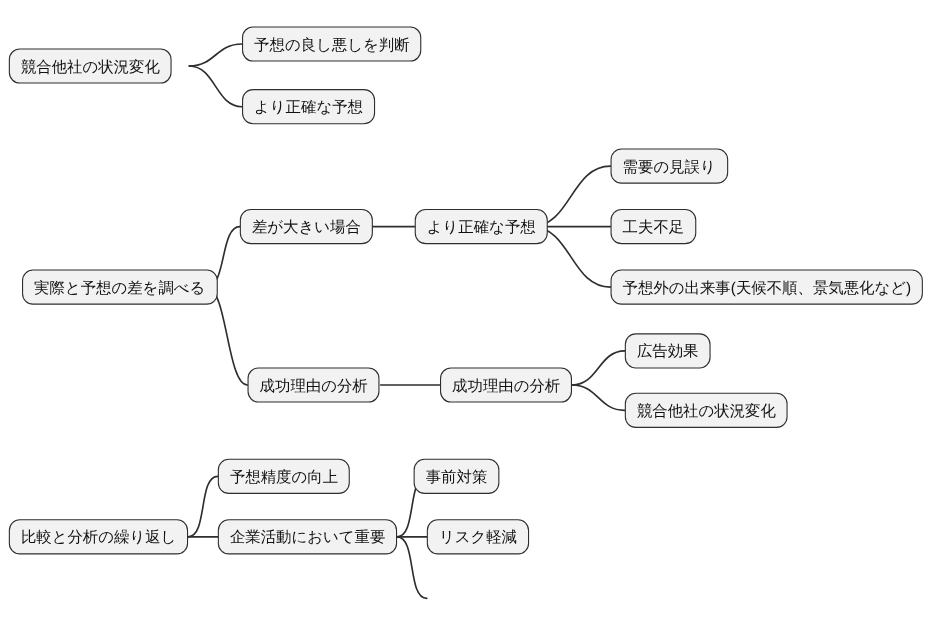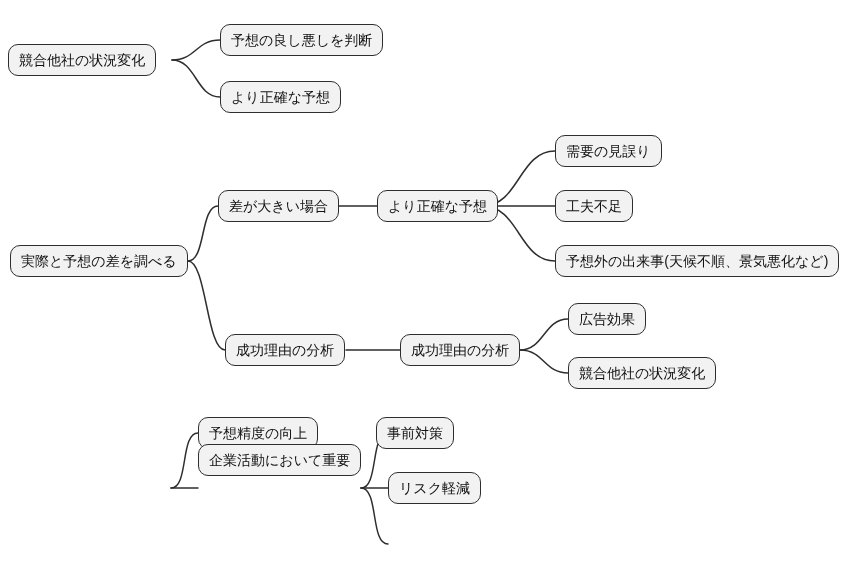--- a/index.html
+++ b/index.html
@@ -45,29 +45,30 @@
       <path d="M171,488 L198,488"></path>
       <path d="M361,488 C379,488 370,433 388,433"></path>
       <path d="M361,488 L388,488"></path>
       <path d="M361,488 C379,488 370,544 388,544"></path>
     </svg>
 
   <div class="node" id="n-root1" style="left:8px;top:44px">競合他社の状況変化</div>
   <div class="node" id="n-c1a" style="left:220px;top:24px">予想の良し悪しを判断</div>
   <div class="node" id="n-c1b" style="left:220px;top:81px">より正確な予想</div>
 
-  <div class="node" id="n-root2" style="left:10px;top:245px">実際と予想の差を調べる</div>
+  <div class="node" id="n-root2" style="left:20px;top:245px">実際と予想の差を調べる</div>
   <div class="node" id="n-c2a" style="left:218px;top:190px">差が大きい場合</div>
   <div class="node" id="n-c2a1" style="left:377px;top:190px">より正確な予想</div>
   <div class="node" id="n-g2a2" style="left:555px;top:190px">工夫不足</div>
   <div class="node" id="n-g2a1" style="left:555px;top:135px">需要の見誤り</div>
   <div class="node" id="n-g2a3" style="left:555px;top:245px">予想外の出来事(天候不順、景気悪化など)</div>
   <div class="node" id="n-c2b" style="left:225px;top:334px">成功理由の分析</div>
   <div class="node" id="n-c2b1" style="left:400px;top:334px">成功理由の分析</div>
   <div class="node" id="n-g2b1" style="left:568px;top:303px">広告効果</div>
   <div class="node" id="n-g2b2" style="left:568px;top:357px">競合他社の状況変化</div>
 
+  <div class="node" id="n-root3" style="left:8px;top:472px">比較と分析の繰り返し</div>
   <div class="node" id="n-c3a" style="left:198px;top:417px">予想精度の向上</div>
-  <div class="node" id="n-c3b" style="left:198px;top:444px">企業活動において重要</div>
+  <div class="node" id="n-c3b" style="left:198px;top:472px">企業活動において重要</div>
   <div class="node" id="n-g3b1" style="left:376px;top:417px">事前対策</div>
   <div class="node" id="n-g3b2" style="left:388px;top:472px">リスク軽減</div>
 
 </div>
 
 </body></html>

